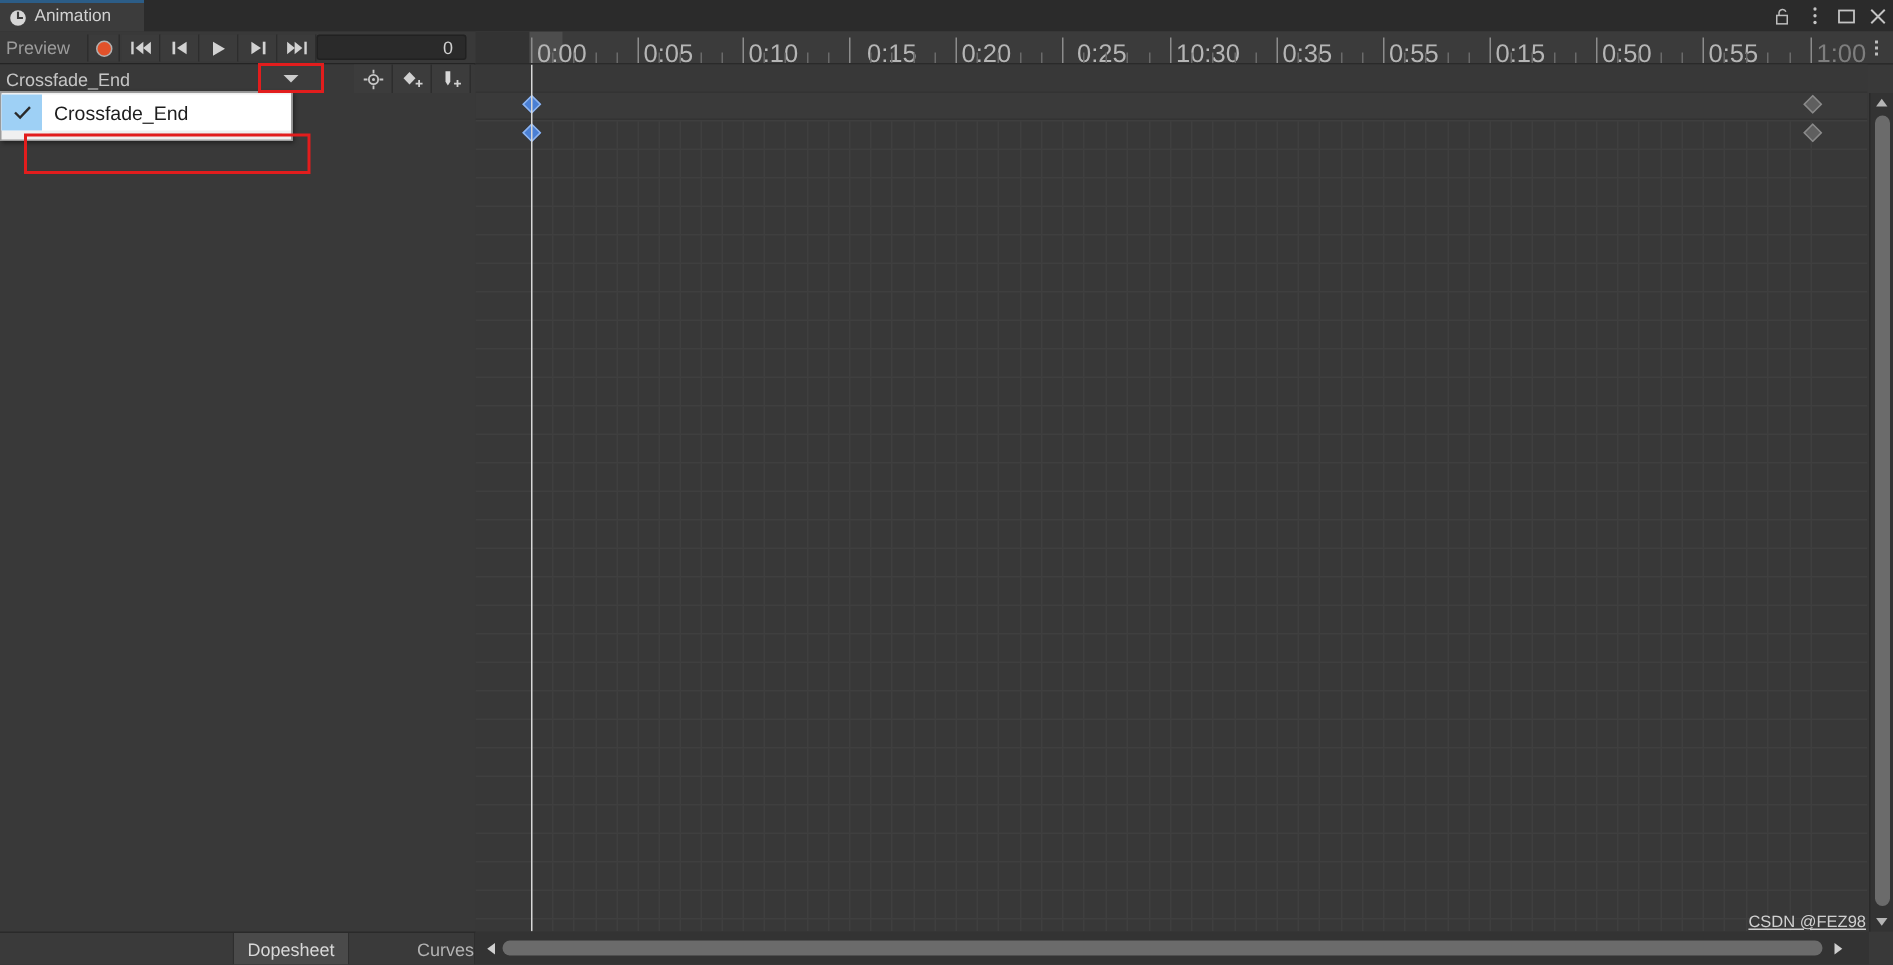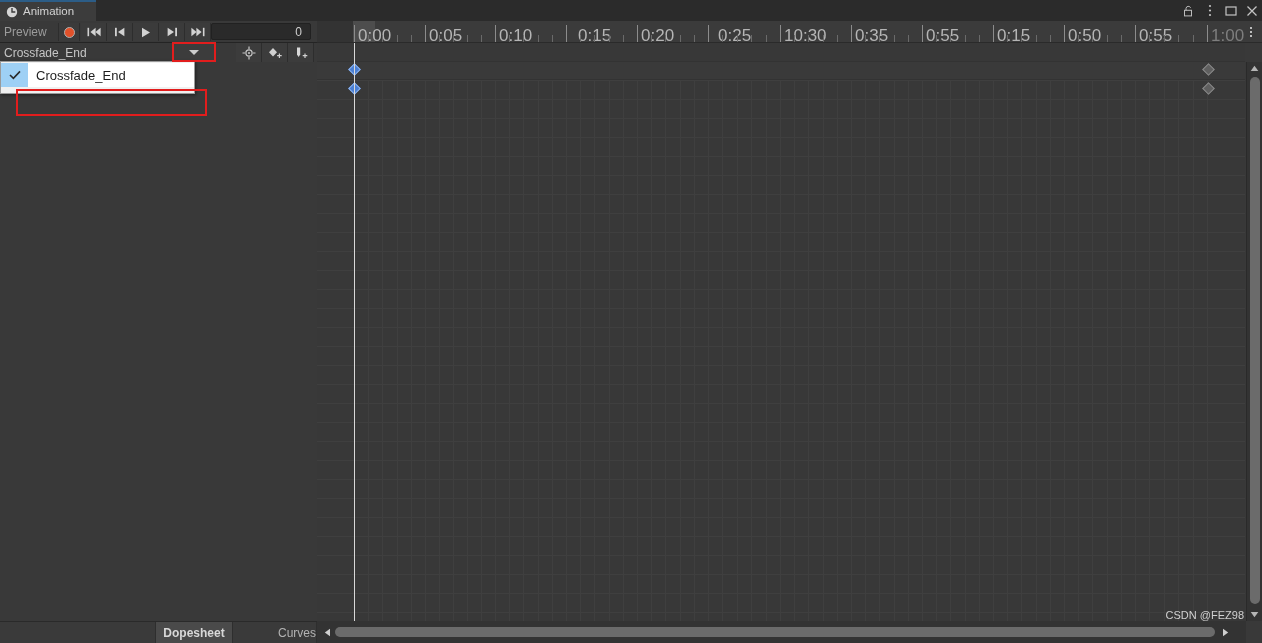--- a/index.html
+++ b/index.html
@@ -398,21 +398,20 @@
     top: 0; height: 21px;
     display: flex; align-items: center; justify-content: center;
     font-size: 12px;
   }
   .btab.active {
     background: #4a4a4a;
     color: #d8d8d8;
     border-left: 1px solid #2e2e2e;
     border-right: 1px solid #2e2e2e;
     box-sizing: border-box;
-    font-weight: bold;
   }
   .btab.inactive {
     background: #3a3a3a;
     color: #b3b3b3;
     border-right: 1px solid #2e2e2e;
     box-sizing: border-box;
   }
 
   
   .dropdown {
@@ -459,20 +458,21 @@
     z-index: 60;
     pointer-events: none;
   }
 
   .watermark {
     position: absolute;
     right: 18px; bottom: 22px;
     font-size: 11px;
     color: #d0d0d0;
     z-index: 50;
+    text-decoration: underline;
   }
 </style>
 </head>
 <body>
 
 <div id="app">
 
   <div class="titlebar">
     <div class="tab">
       <svg class="tab-icon" viewBox="0 0 12 12">

